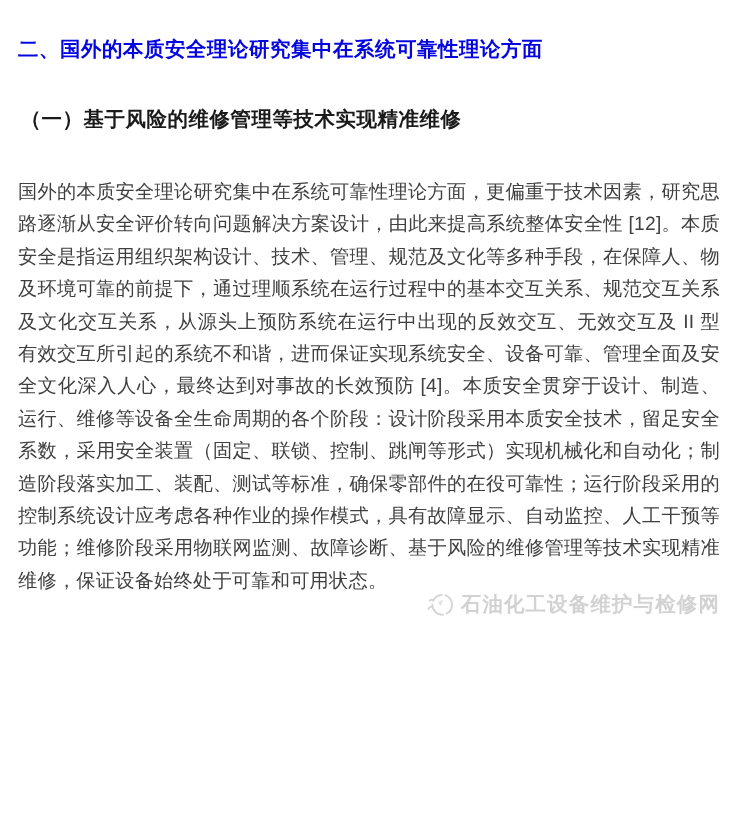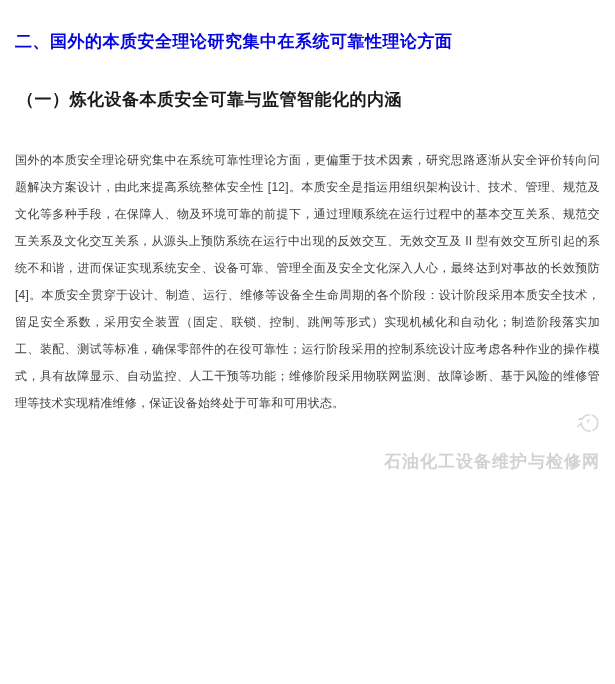--- a/index.html
+++ b/index.html
@@ -31,63 +31,62 @@
   .subsection-heading {
     margin: 36px 0 0 2px;
     font-size: 17px;
     font-weight: bold;
     line-height: 22px;
     color: var(--subheading, #1a1a1a);
     letter-spacing: 0.5px;
   }
   .body-para {
     margin: 0;
-    font-size: 12px;
+    font-size: 16px;
     line-height: 27px;
     color: var(--body, #404040);
     text-align: justify;
     text-justify: inter-ideograph;
     letter-spacing: 0.2px;
   }
   .body-para.first {
     margin-top: 36px;
   }
   .body-para.second {
     margin-top: 27px;
   }
   .watermark {
     margin-top: -6px;
     display: flex;
     justify-content: flex-end;
-    align-items: flex-end;
-    gap: 15px;
+    align-items: flex-start;
+    gap: 5px;
     color: var(--watermark, #d2d2d2);
     user-select: none;
-    flex-direction: column;
   }
   .wm-icon {
     display: inline-flex;
     width: 24px;
     height: 24px;
   }
   .wm-text {
     font-size: 17px;
     font-weight: bold;
     letter-spacing: 1px;
     line-height: 24px;
   }
 </style>
 </head>
 <body>
 
 <div class="page">
 
   <h2 class="section-heading">二、国外的本质安全理论研究集中在系统可靠性理论方面</h2>
 
-  <h3 class="subsection-heading">（一）炼化设备本质安全可靠与监管智能化的内涵</h3>
+  <h3 class="subsection-heading">（一）基于风险的维修管理等技术实现精准维修</h3>
 
   <p class="body-para first">国外的本质安全理论研究集中在系统可靠性理论方面，更偏重于技术因素，研究思路逐渐从安全评价转向问题解决方案设计，由此来提高系统整体安全性 [12]。本质安全是指运用组织架构设计、技术、管理、规范及文化等多种手段，在保障人、物及环境可靠的前提下，通过理顺系统在运行过程中的基本交互关系、规范交互关系及文化交互关系，从源头上预防系统在运行中出现的反效交互、无效交互及 II 型有效交互所引起的系统不和谐，进而保证实现系统安全、设备可靠、管理全面及安全文化深入人心，最终达到对事故的长效预防 [4]。本质安全贯穿于设计、制造、运行、维修等设备全生命周期的各个阶段：设计阶段采用本质安全技术，留足安全系数，采用安全装置（固定、联锁、控制、跳闸等形式）实现机械化和自动化；制造阶段落实加工、装配、测试等标准，确保零部件的在役可靠性；运行阶段采用的控制系统设计应考虑各种作业的操作模式，具有故障显示、自动监控、人工干预等功能；维修阶段采用物联网监测、故障诊断、基于风险的维修管理等技术实现精准维修，保证设备始终处于可靠和可用状态。</p>
 
 
   <div class="watermark">
     <span class="wm-icon">
       <svg viewBox="0 0 24 24" width="24" height="24" fill="none" stroke="#d6d6d6" stroke-width="1.6" stroke-linecap="round">
         <circle cx="13.5" cy="12" r="8.2" stroke-dasharray="9 3 14 3"></circle>
         <path d="M4.5 13.5 q -2 0.5 -2.5 2"></path>
         <path d="M3 8.5 q 1.5 -1 3 -0.5"></path>

